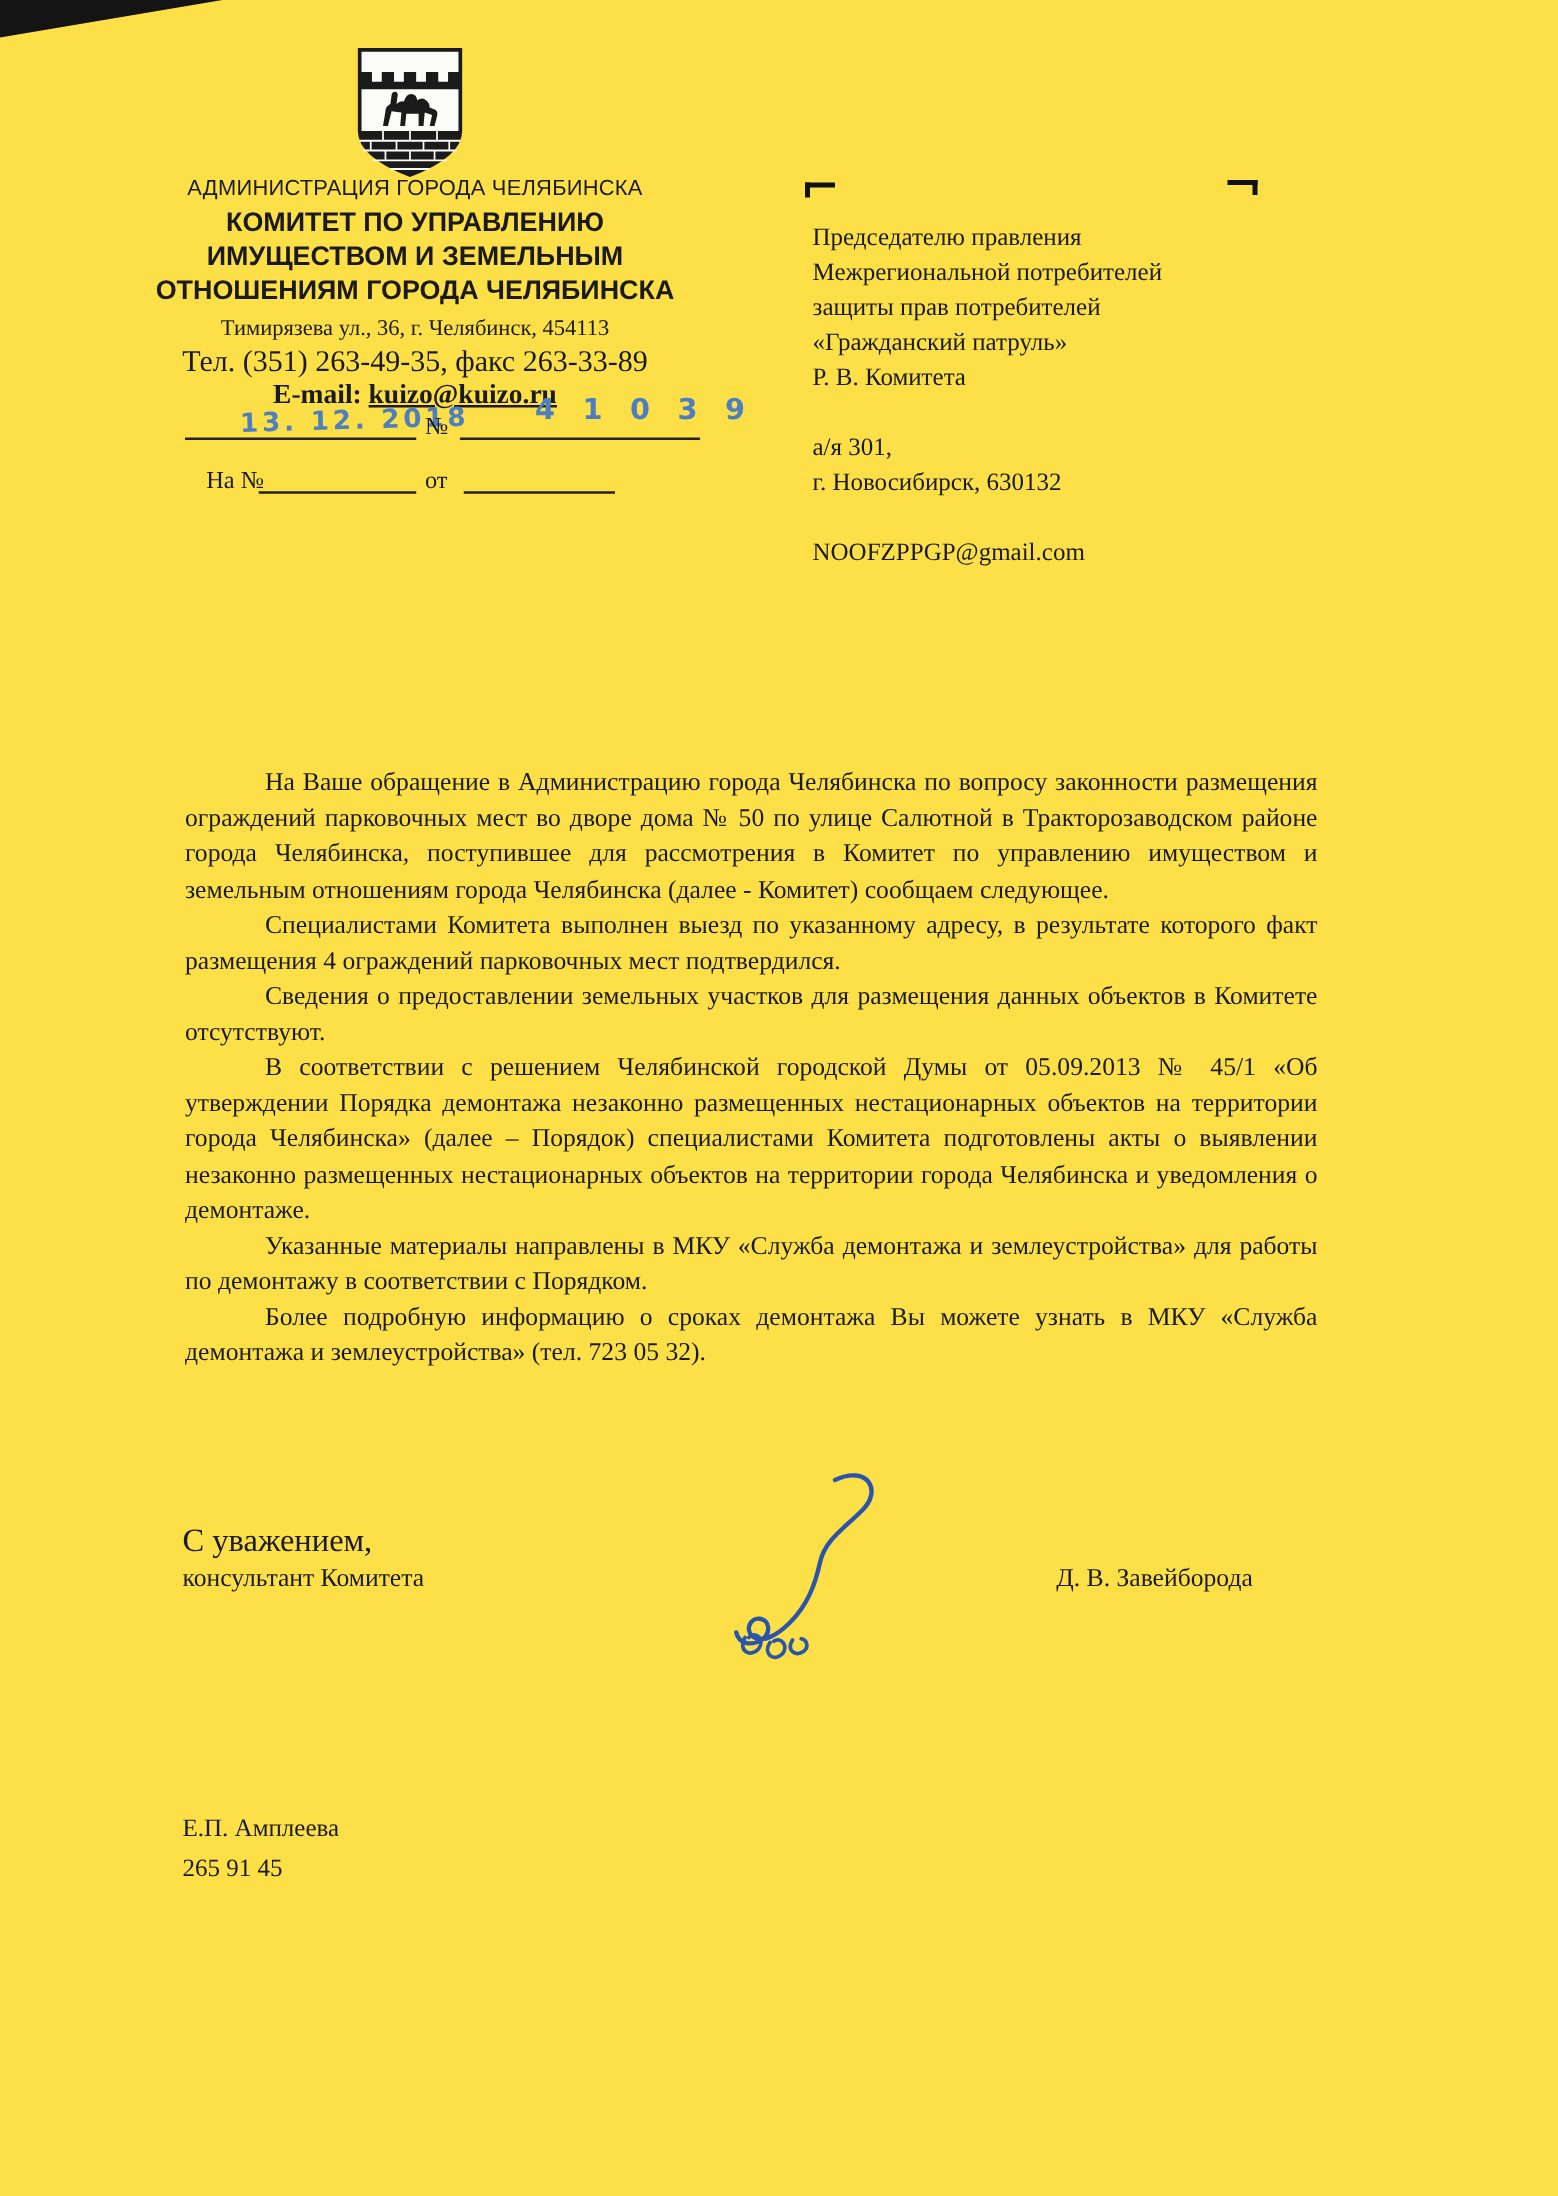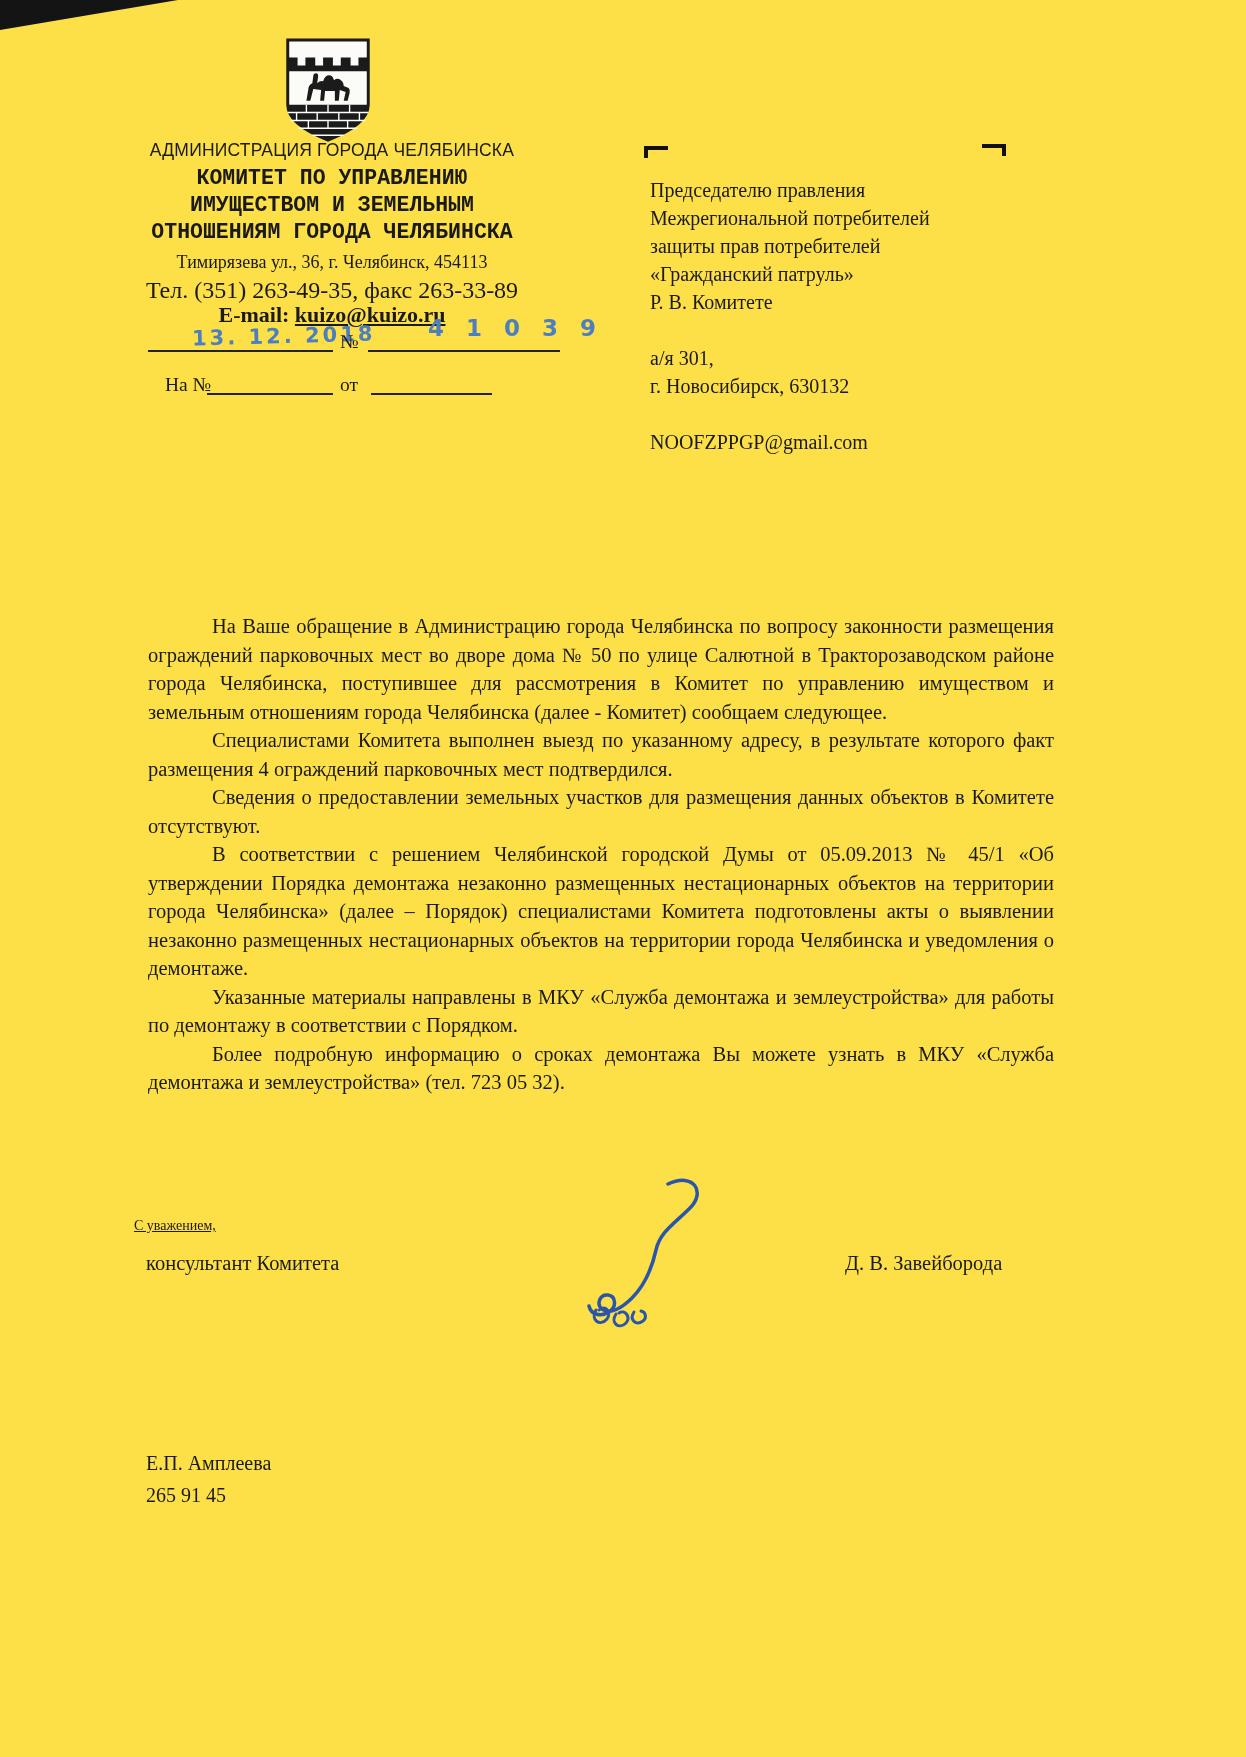--- a/index.html
+++ b/index.html
@@ -21,21 +21,21 @@
     border-top: 30px solid #141414;
     border-right: 178px solid transparent;
   }
 
   
   .emblem { position: absolute; left: 282px; top: 36px; }
 
   
   .center-col { position: absolute; left: 106px; width: 452px; text-align: center; }
   .admin-line { top: 140px; font-family: "Liberation Sans", sans-serif; font-size: 17.5px; letter-spacing: 0.2px; }
-  .committee { top: 165px; font-family: Liberation Mono, monospace; font-weight: bold; font-size: 21.5px; line-height: 27px; }
+  .committee { top: 165px; font-family: Liberation Sans, sans-serif; font-weight: bold; font-size: 21.5px; line-height: 27px; }
   .addr  { top: 252px; font-size: 18px; }
   .phone { top: 277px; font-size: 24px; }
   .email-line { top: 302px; font-size: 22px; font-weight: bold; }
   .email-link { text-decoration: underline; color: #1a1a1a; }
 
   
   .uline { position: absolute; height: 22px; border-bottom: 2px solid #222; }
   .ref-label { position: absolute; font-size: 19.5px; }
   .stamp-date {
     position: absolute; left: 192px; top: 324px;
@@ -58,21 +58,21 @@
   .recipient .line { line-height: 28px; min-height: 28px; white-space: nowrap; }
 
   
   .body-text {
     position: absolute; left: 148px; top: 612px; width: 906px;
     font-size: 20.5px; line-height: 28.5px; text-align: justify;
   }
   .body-text p { margin: 0; text-indent: 64px; }
 
   
-  .sig-closing { position: absolute; left: 134px; top: 1218px; font-size: 14px; text-decoration: underline; }
+  .sig-closing { position: absolute; left: 146px; top: 1218px; font-size: 26px; }
   .sig-position { position: absolute; left: 146px; top: 1252px; font-size: 20.5px; }
   .sig-name { position: absolute; left: 845px; top: 1252px; font-size: 20.5px; }
   .signature-svg { position: absolute; left: 572px; top: 1172px; }
 
   
   .exec-name  { position: absolute; left: 146px; top: 1452px; font-size: 20px; }
   .exec-phone { position: absolute; left: 146px; top: 1484px; font-size: 20px; }
 </style>
 </head>
 <body>
@@ -115,21 +115,21 @@
   <div class="ref-label" style="left:340px; top:374px;">от</div>
   <div class="uline" style="left:371px; top:373px; width:121px;"></div>
 
   <div class="corner-mark left"></div>
   <div class="corner-mark right"></div>
   <div class="recipient">
     <div class="line">Председателю правления</div>
     <div class="line">Межрегиональной потребителей</div>
     <div class="line">защиты прав потребителей</div>
     <div class="line">«Гражданский патруль»</div>
-    <div class="line">Р. В. Комитете</div>
+    <div class="line">Р. В. Комитета</div>
     <div class="line"></div>
     <div class="line">а/я 301,</div>
     <div class="line">г. Новосибирск, 630132</div>
     <div class="line"></div>
     <div class="line">NOOFZPPGP@gmail.com</div>
   </div>
 
   <div class="body-text">
     <p>На Ваше обращение в Администрацию города Челябинска по вопросу законности размещения ограждений парковочных мест во дворе дома № 50 по улице Салютной в Тракторозаводском районе города Челябинска, поступившее для рассмотрения в Комитет по управлению имуществом и земельным отношениям города Челябинска (далее - Комитет) сообщаем следующее.</p>
     <p>Специалистами Комитета выполнен выезд по указанному адресу, в результате которого факт размещения 4 ограждений парковочных мест подтвердился.</p>

